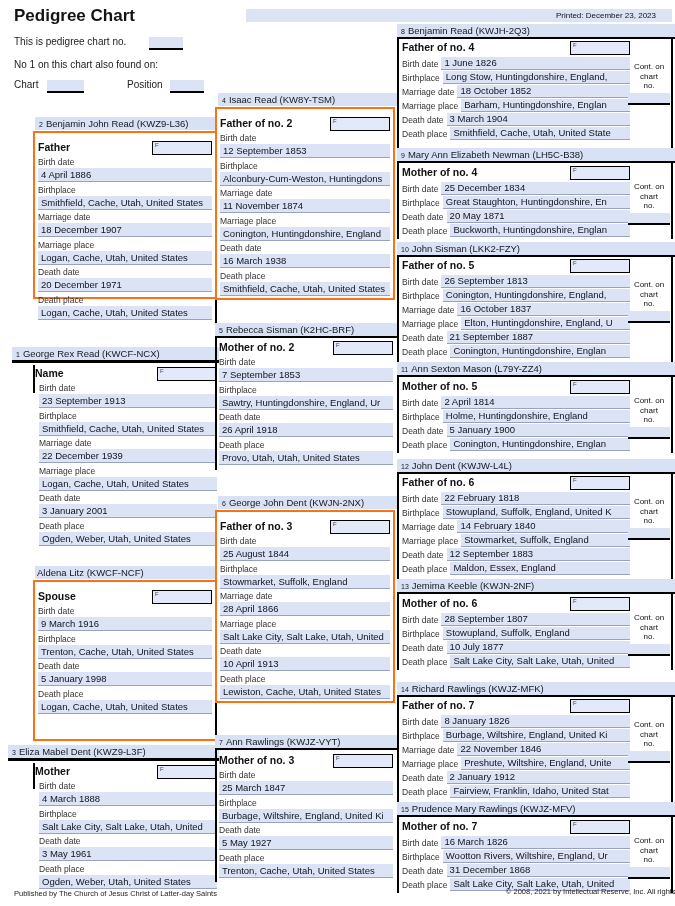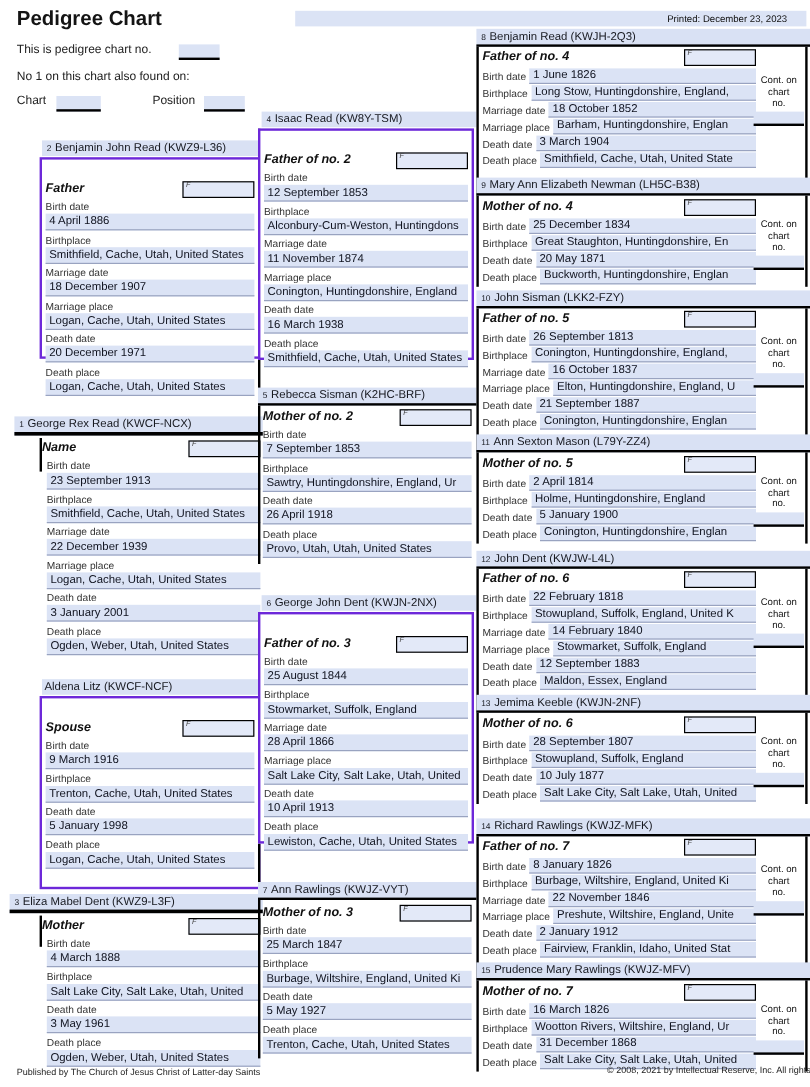--- a/index.html
+++ b/index.html
@@ -9,23 +9,23 @@
   .title{font-size:17px;font-weight:bold;color:#141414;}
   .strip{background:#dbe3f5;height:13px;font-size:8px;line-height:13px;text-align:right;}
   .lbl10{font-size:10px;color:#222;}
   .inp{position:absolute;height:11px;background:#dbe3f5;border-bottom:2px solid #000;}
   .banner{position:absolute;height:13px;background:#d9e1f4;font-size:9.5px;line-height:13px;
           white-space:nowrap;overflow:hidden;color:#16181f;padding-left:2px;}
   .bb25{border-bottom:2.5px solid #000;}
   .bb3{border-bottom:3px solid #000;}
   .num{font-size:7px;margin:0 3px 0 2px;}
   .vline{position:absolute;width:2px;background:#000;}
-  .sbox{position:absolute;border:2px solid #6d28d9;background:#fff;padding:18px 3px 0 3px;box-sizing:border-box;}
+  .sbox{position:absolute;border:2px solid #f97316;background:#fff;padding:8px 3px 0 3px;box-sizing:border-box;}
   .sect{position:absolute;padding:0;}
-  .shead{display:flex;justify-content:space-between;align-items:flex-start;height:16px;font-style:italic;}
+  .shead{display:flex;justify-content:space-between;align-items:flex-start;height:16px;}
   .srole{font-weight:bold;font-size:10.5px;color:#111;}
   .fbox{width:56px;height:12px;border:1.5px solid #000;background:#e3e9f8;font-size:6px;
         line-height:7px;padding:0 0 0 2px;color:#444;}
   .fld{margin-bottom:2.5px;}
   .flab{font-size:8.5px;color:#333;line-height:11px;}
   .fval{height:13px;background:#dbe3f5;border-bottom:1px solid #99a3c0;font-size:9.5px;
         line-height:13px;padding:0 3px;white-space:nowrap;overflow:hidden;color:#10131f;}
   .row{display:flex;align-items:flex-end;height:14px;}
   .rlab{font-size:8.5px;color:#333;white-space:nowrap;margin-right:3px;line-height:11px;}
   .rval{flex:1;height:12px;background:#dbe3f5;border-bottom:1px solid #99a3c0;font-size:9.5px;

